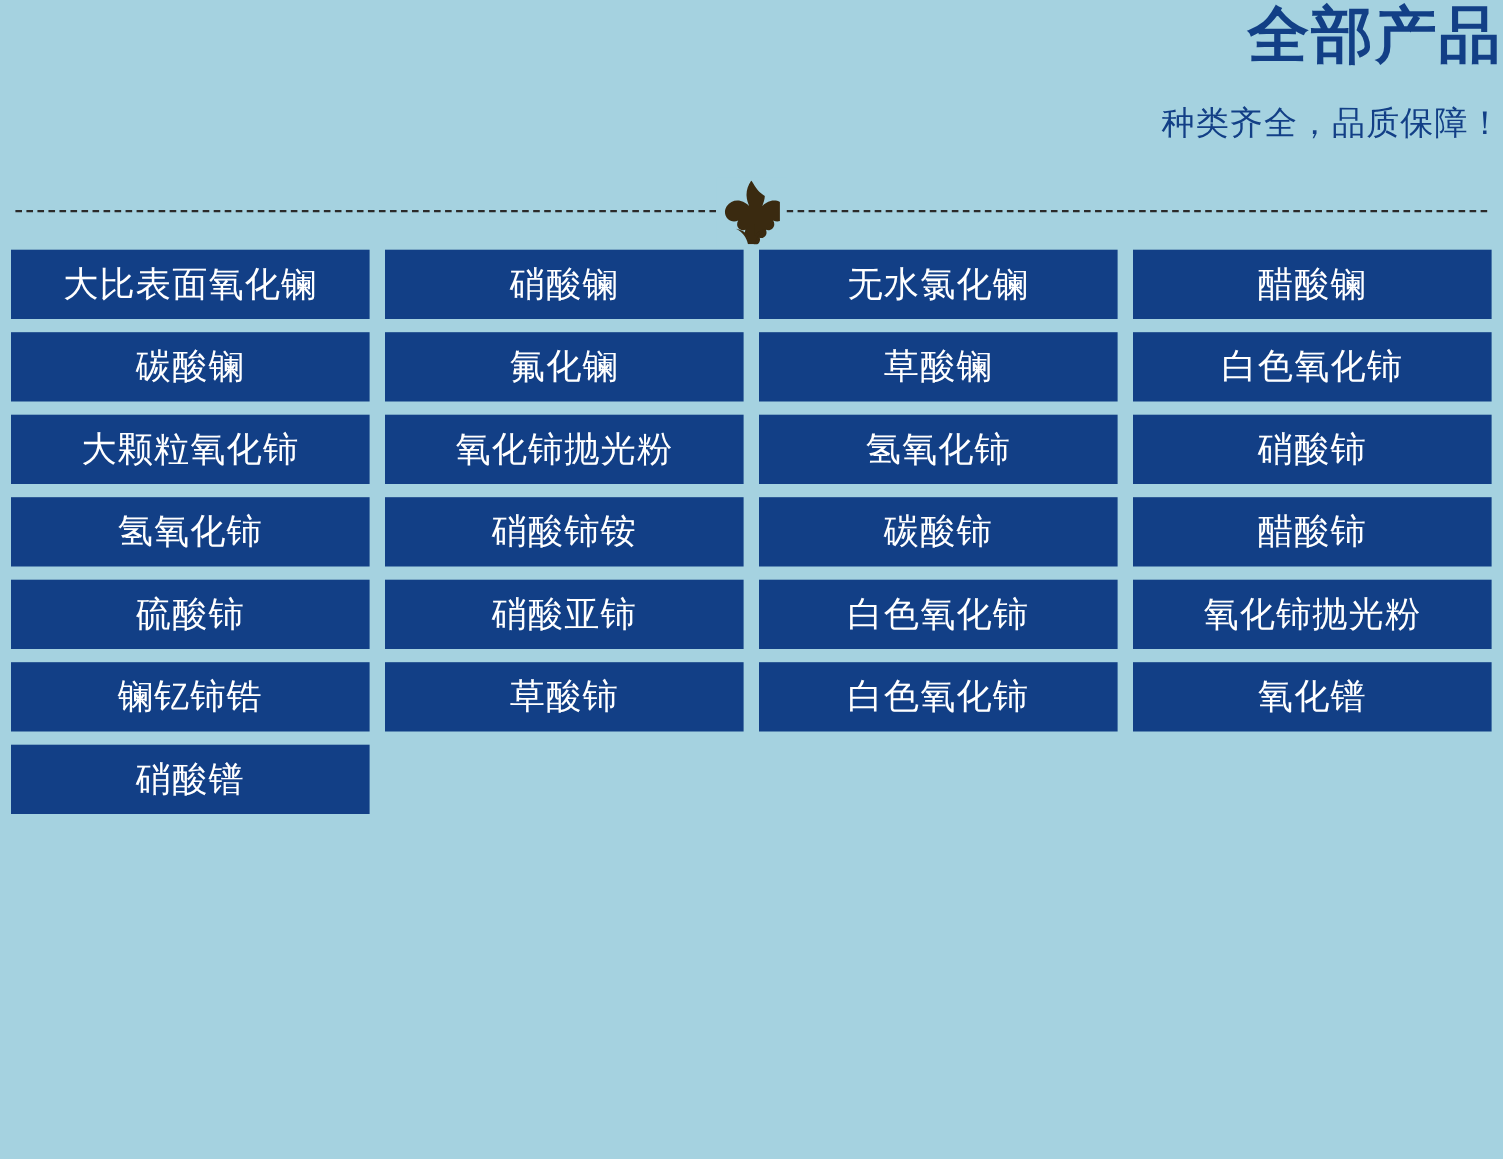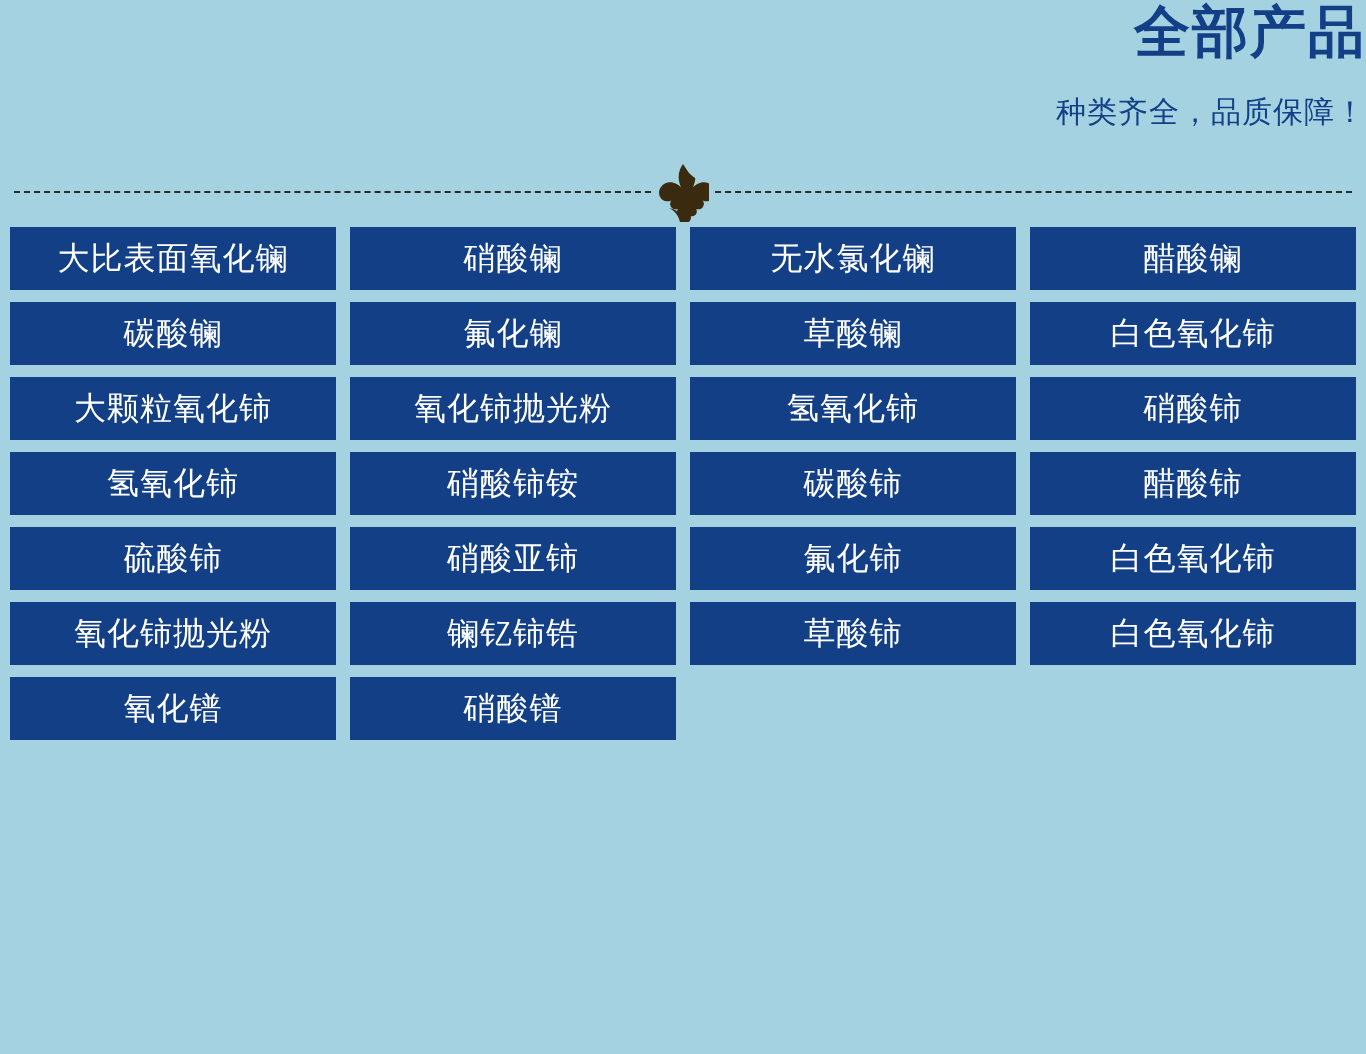--- a/index.html
+++ b/index.html
@@ -122,21 +122,20 @@
     <div class="cell">氢氧化铈</div>
 
     <div class="cell">硝酸铈</div>
     <div class="cell">氢氧化铈</div>
     <div class="cell">硝酸铈铵</div>
     <div class="cell">碳酸铈</div>
 
     <div class="cell">醋酸铈</div>
     <div class="cell">硫酸铈</div>
     <div class="cell">硝酸亚铈</div>
-    <div class="cell">氟化铈</div>
 
     <div class="cell">白色氧化铈</div>
     <div class="cell">氧化铈抛光粉</div>
     <div class="cell">镧钇铈锆</div>
 
     <div class="cell">草酸铈</div>
     <div class="cell">白色氧化铈</div>
     <div class="cell">氧化镨</div>
     <div class="cell">硝酸镨</div>
   </div>

